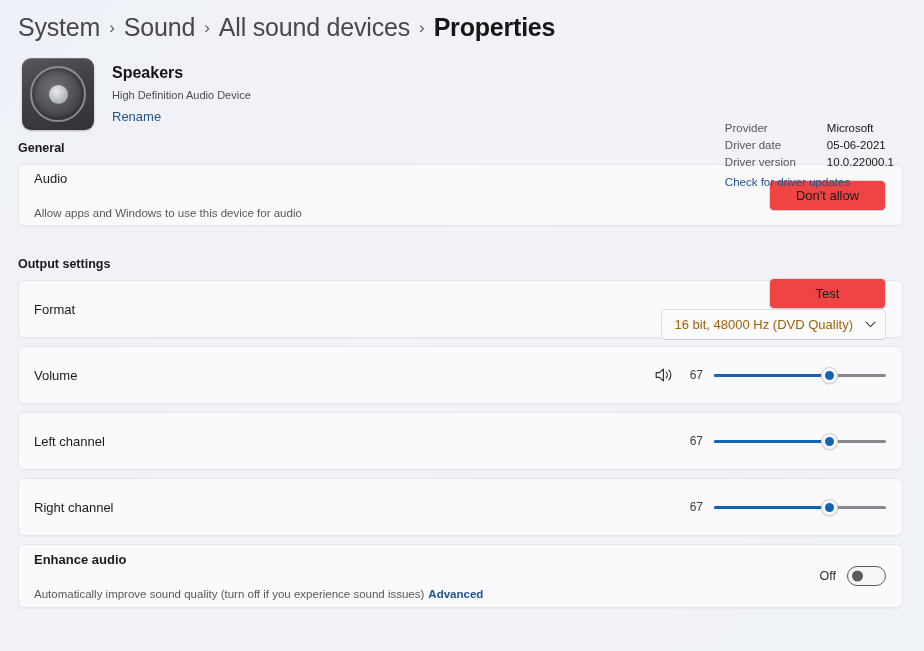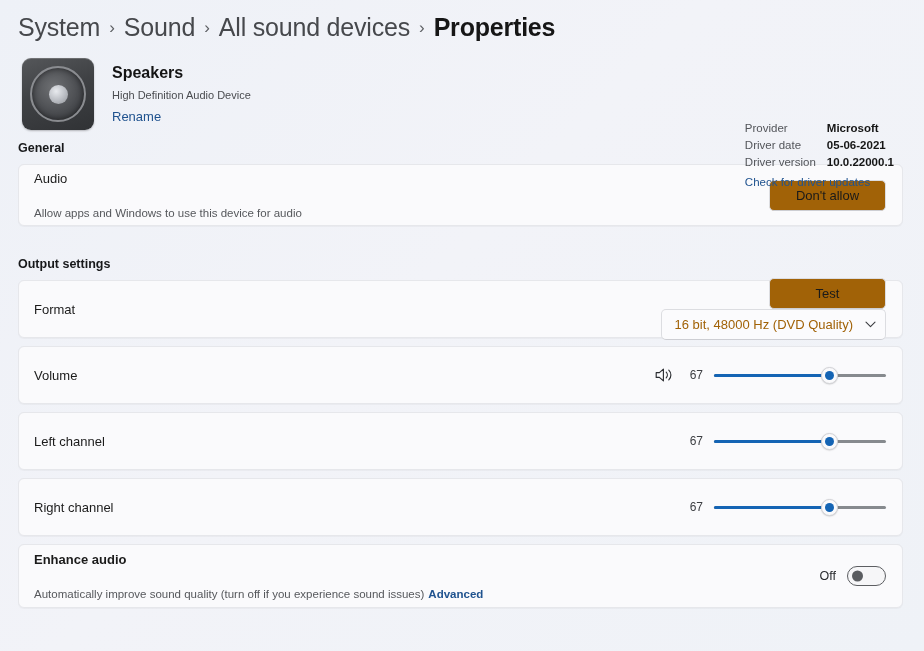--- a/index.html
+++ b/index.html
@@ -125,21 +125,22 @@
   .driver-row {
     display: flex;
   }
   .driver-label {
     color: #53555a;
     width: 82px;
     flex: 0 0 auto;
   }
   .driver-value {
     color: #151515;
-    font-weight: bold;
+    font-weight: normal;
+    margin-left: 20px;
   }
   .driver-link {
     color: #20538f;
     font-size: 11.5px;
     line-height: 18px;
     margin-top: 2px;
     cursor: pointer;
   }
 
   
@@ -182,21 +183,21 @@
   }
   .card-sub .inline-link {
     color: #20538f;
     font-weight: bold;
     margin-left: 4px;
     cursor: pointer;
   }
 
   
   .btn {
-    background: #a16207;
+    background: #ef4444;
     border: 1px solid #dcdde1;
     border-bottom-color: #cdced3;
     border-radius: 5px;
     font-family: "Liberation Sans", sans-serif;
     font-size: 13px;
     color: #1a1a1a;
     height: 31px;
     padding: 0 16px;
     cursor: pointer;
     box-sizing: border-box;

